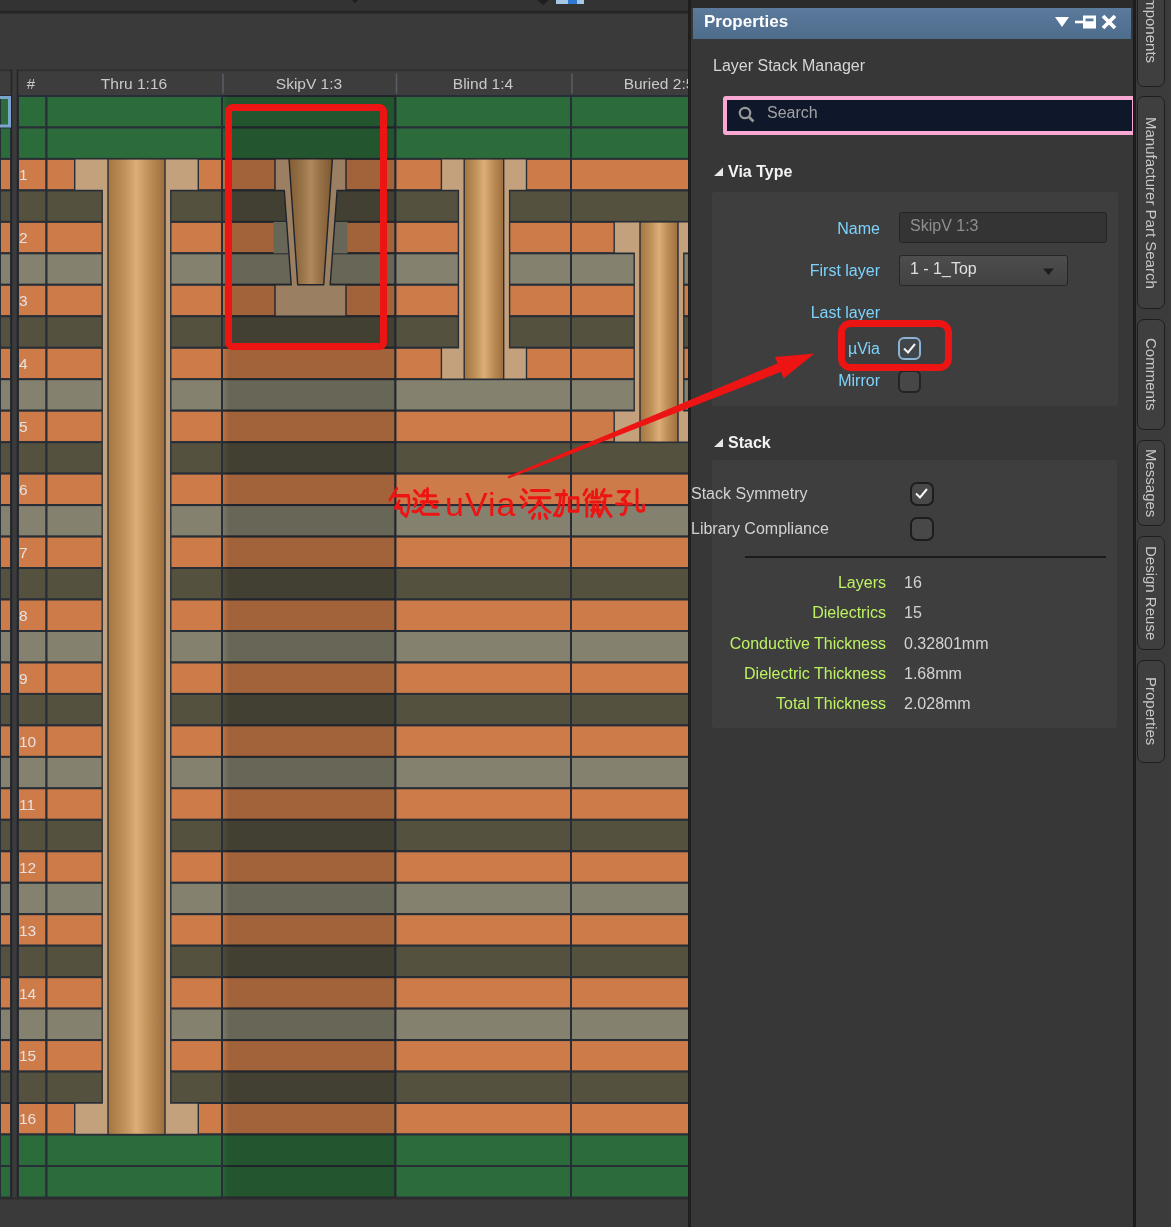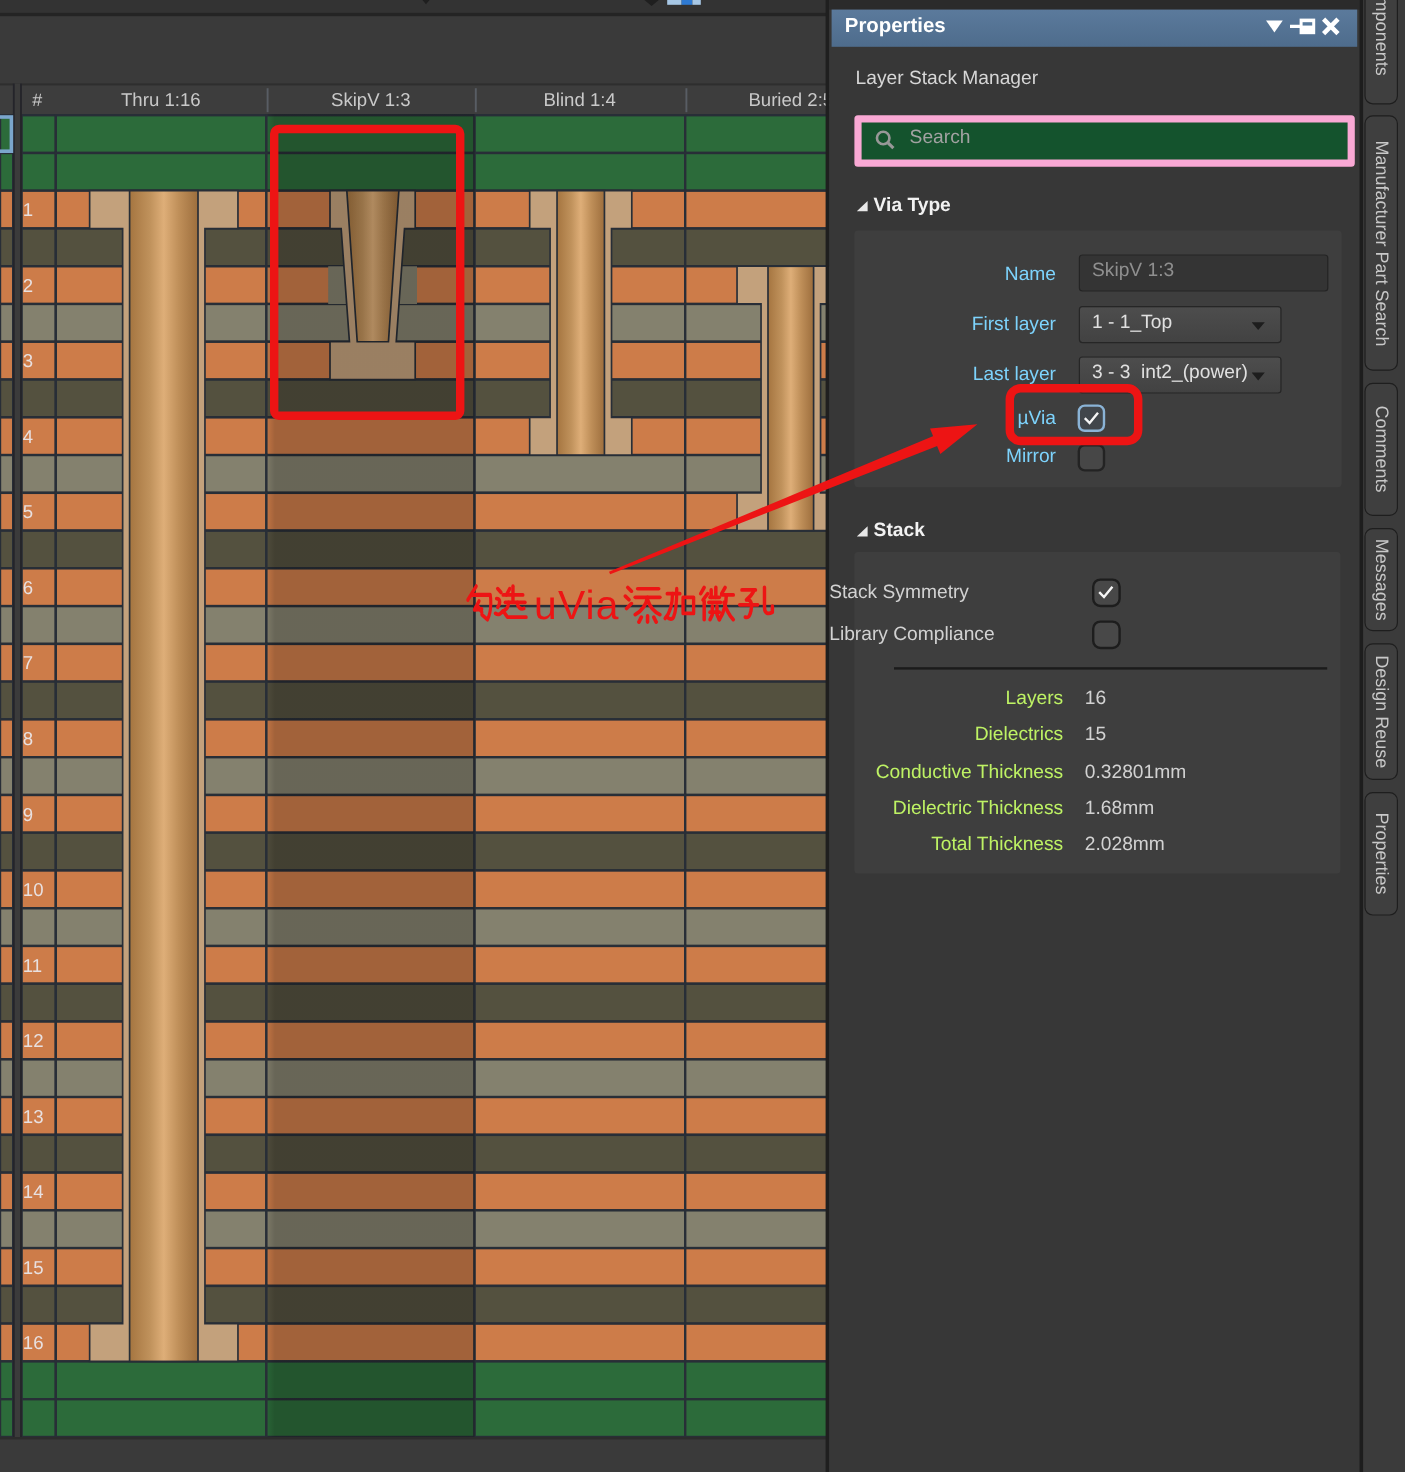--- a/index.html
+++ b/index.html
@@ -299,21 +299,21 @@
     <span style="position:absolute;left:11px;top:4px;font-size:17px;font-weight:bold;color:#ffffff">Properties</span>
     <svg width="80" height="31" style="position:absolute;right:0;top:0">
       <polygon points="4,9 18,9 11,19" fill="#ffffff"></polygon>
       <line x1="24" y1="14" x2="33" y2="14" stroke="#ffffff" stroke-width="2.6"></line>
       <rect x="32" y="7.5" width="13" height="13" fill="#ffffff"></rect>
       <rect x="34.5" y="10.5" width="8" height="2.8" fill="#587a9c"></rect>
       <path d="M52 8 L64 20 M64 8 L52 20" stroke="#ffffff" stroke-width="3.8"></path>
     </svg>
   </div>
   <div style="position:absolute;left:22px;top:57px;font-size:16px;color:#d6d6d6">Layer Stack Manager</div>
-  <div style="position:absolute;left:21px;top:96px;width:405px;height:31px;background:#14532d;border:6px solid #f9a8d4;border-radius:3px">
+  <div style="position:absolute;left:32px;top:96px;width:405px;height:31px;background:#0f172a;border:4px solid #f9a8d4;border-radius:3px">
     <svg width="22" height="22" style="position:absolute;left:9px;top:4px">
       <circle cx="9" cy="9" r="5.2" fill="none" stroke="#989898" stroke-width="2.2"></circle>
       <line x1="13" y1="13" x2="17.5" y2="17.5" stroke="#989898" stroke-width="2.6"></line>
     </svg>
     <span style="position:absolute;left:40px;top:4px;font-size:16px;color:#a2a2a2">Search</span>
   </div>
 
   <svg width="12" height="12" style="position:absolute;left:23px;top:167px">
       <polygon points="0,9 9,9 9,0.5" fill="#e8e8e8"></polygon>
     </svg>
@@ -326,26 +326,20 @@
     <span style="position:absolute;left:10px;top:4px;font-size:16px;color:#8f8f8f">SkipV 1:3</span>
   </div>
   <div class="lbl" style="top:262px">First layer</div>
   <div class="dd" style="top:254.5px">
       <span>1 - 1_Top</span>
       <svg width="12" height="8" style="position:absolute;right:12px;top:12px">
         <polygon points="0,0.5 11,0.5 5.5,7" fill="#1d1d1d"></polygon>
       </svg>
     </div>
   <div class="lbl" style="top:304px">Last layer</div>
-  <div class="dd" style="top:296.5px">
-      <span>3 - 3&nbsp; int2_(power)</span>
-      <svg width="12" height="8" style="position:absolute;right:12px;top:12px">
-        <polygon points="0,0.5 11,0.5 5.5,7" fill="#1d1d1d"></polygon>
-      </svg>
-    </div>
   <div class="lbl" style="top:340px">µVia</div>
   <div style="position:absolute;left:207px;top:337px;width:23px;height:23px;background:#41464b;border:2px solid #8ab3d6;border-radius:6px;box-sizing:border-box">
     <svg width="19" height="19">
         <path d="M4 9.5 L8 13.5 L15 5" fill="none" stroke="#f5f5f5" stroke-width="2"></path>
       </svg>
   </div>
   <div class="lbl" style="top:372px">Mirror</div>
   <div style="position:absolute;left:207px;top:369.5px;width:23px;height:23px;background:#474747;border:2px solid #232323;border-radius:6px;box-sizing:border-box"></div>
 
   <svg width="12" height="12" style="position:absolute;left:23px;top:438px">

